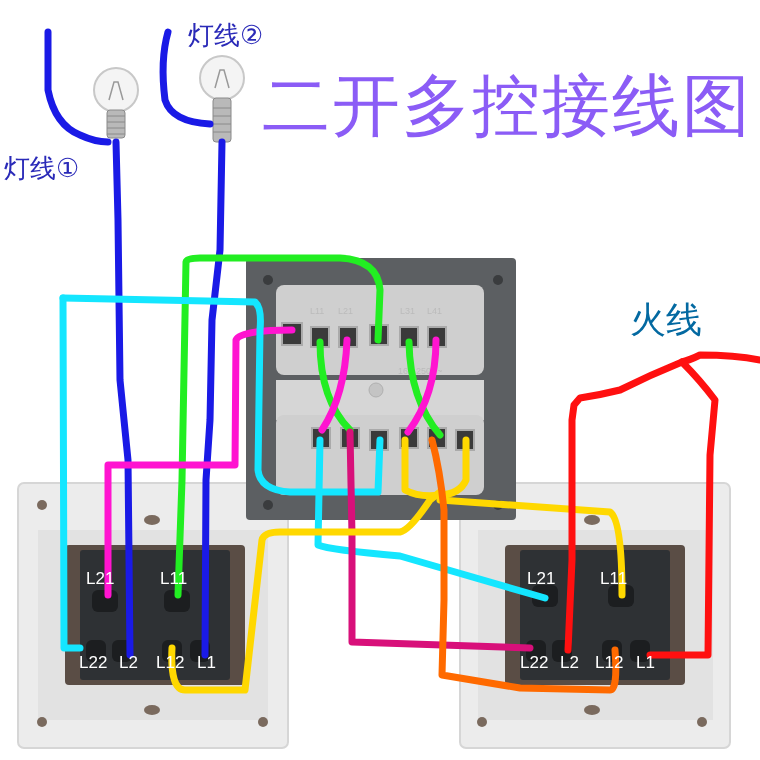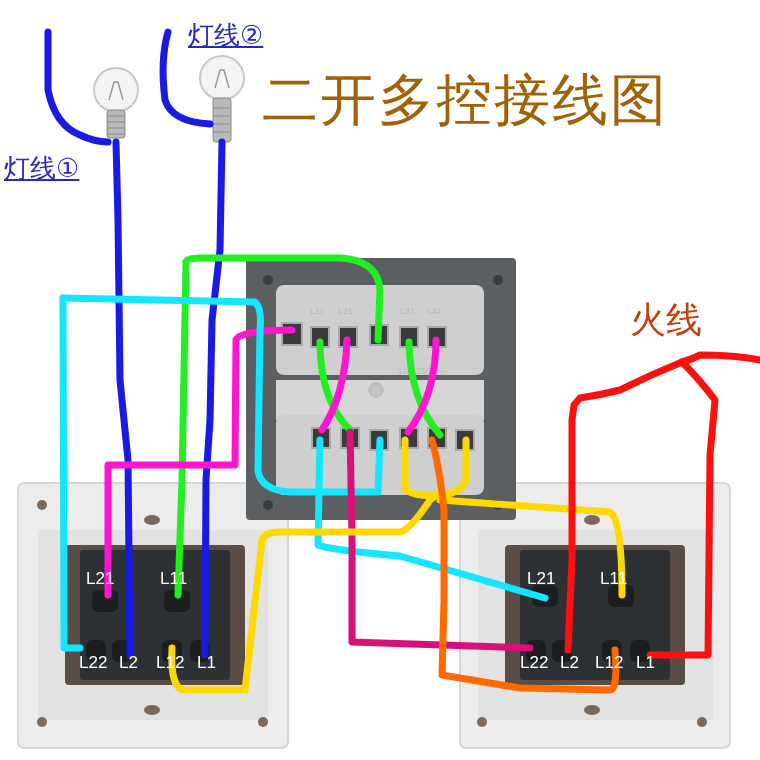--- a/index.html
+++ b/index.html
@@ -1,19 +1,19 @@
 <!DOCTYPE html>
 <html><head>
 <meta charset="utf-8">
 <style>
   html,body{margin:0;padding:0;background:#fff;}
   body{width:760px;height:760px;position:relative;overflow:hidden;font-family:"DejaVu Sans",sans-serif;}
-  .title{position:absolute;left:262px;top:72px;font-size:56px;color:#a16207;letter-spacing:2px;white-space:nowrap;line-height:1;}
-  .lbl-blue{position:absolute;color:#2a2ab8;font-size:26px;white-space:nowrap;line-height:1;text-decoration:underline;}
-  .lbl-red{position:absolute;color:#c2410c;font-size:36px;white-space:nowrap;line-height:1;}
+  .title{position:absolute;left:262px;top:72px;font-size:68px;color:#8b5cf6;letter-spacing:2px;white-space:nowrap;line-height:1;}
+  .lbl-blue{position:absolute;color:#2a2ab8;font-size:26px;white-space:nowrap;line-height:1;}
+  .lbl-red{position:absolute;color:#0369a1;font-size:36px;white-space:nowrap;line-height:1;}
   svg.canvas{position:absolute;left:0;top:0;}
   .term{font-family:"Liberation Sans",sans-serif;font-size:17px;fill:#fff;}
   .tiny{font-family:"Liberation Sans",sans-serif;font-size:9px;fill:#bbb;}
 </style>
 </head>
 <body>
 
 <svg class="canvas" width="760" height="760" viewBox="0 0 760 760">
 
   <g>

